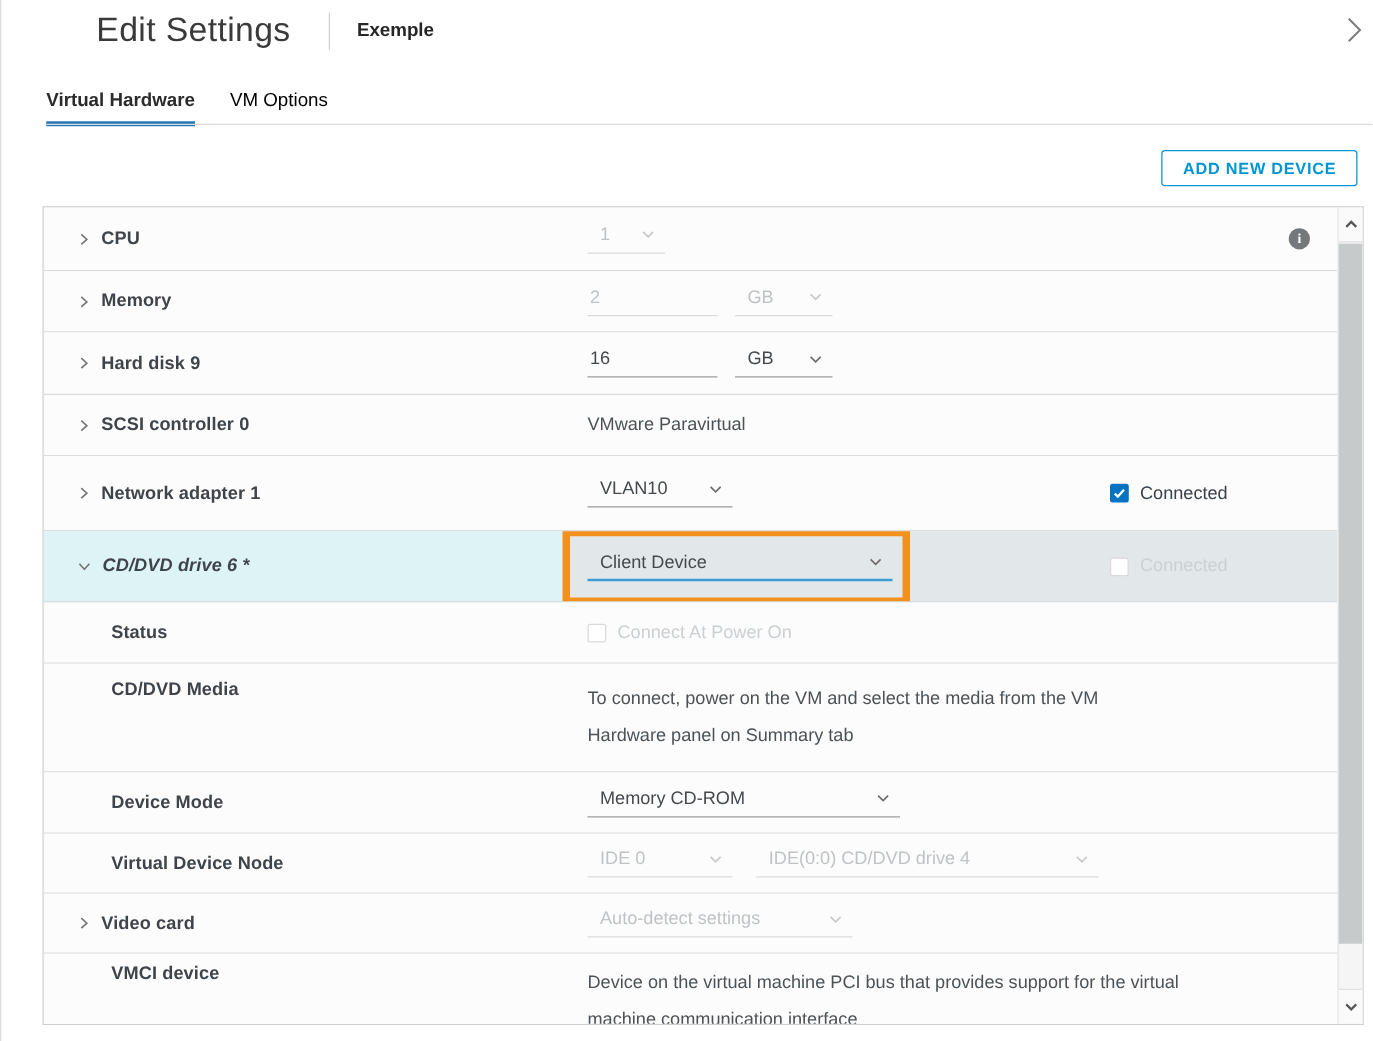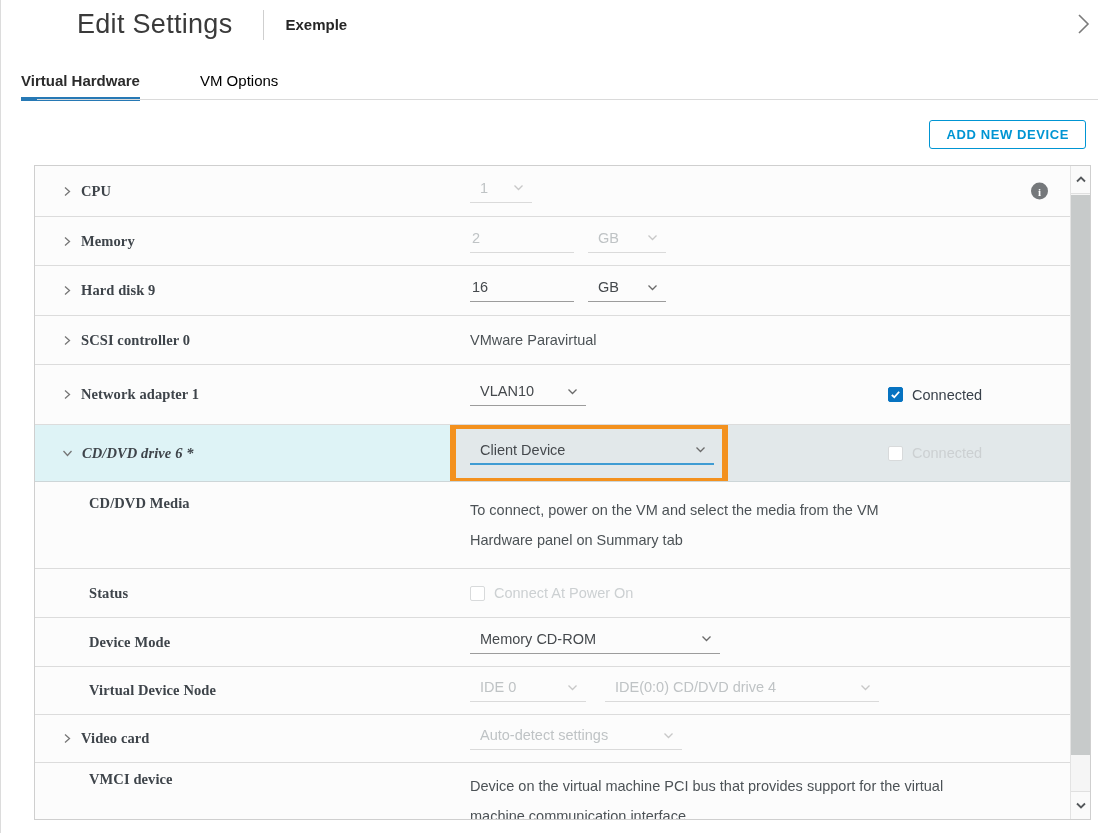--- a/index.html
+++ b/index.html
@@ -10,21 +10,21 @@
     border-left:1px solid #dcdcdc;
   }
   
   .title-row { position:absolute; left:36px; top:9px; display:flex; align-items:center; }
   .page-title { font-size:27px; font-weight:400; color:#3a3a3a; letter-spacing:.3px;margin-left:40px; }
   .title-divider { width:1px; height:30px; background:#cfcfcf; margin:0 22px 0 30px; }
   .vm-name { font-size:15px; font-weight:bold; color:#262626; }
   .panel-expand { position:absolute; right:6px; top:12px; cursor:pointer; }
 
   
-  .tabs { position:absolute; left:20px; top:72px; display:flex; gap:60px; }
+  .tabs { position:absolute; left:36px; top:72px; display:flex; gap:28px; }
   .tab { font-size:15px; padding-bottom:8px; cursor:pointer; }
   .tab.active { color:#2b2b2b; font-weight:bold; border-bottom:4px solid #2779b5; }
   .tab.inactive { color:#000000; }
   .tabs-baseline { position:absolute; left:36px; right:0; top:99px; height:1px; background:#dadada; }
 
   
   .add-device {
     position:absolute; right:12px; top:120px; height:29px;
     background:#fff; border:1.5px solid #0095d3; border-radius:3px;
     color:#0095d3; font-size:13px; font-weight:bold; letter-spacing:.6px;
@@ -33,21 +33,21 @@
 
   
   .hw-table {
     position:absolute; left:33px; top:165px; width:1057px; height:655px;
     border:1px solid #cfcfcf; background:#fff; overflow:hidden;
   }
   .rows { position:absolute; left:0; top:0; right:20px; bottom:0; overflow:hidden; }
   .row { position:relative; display:flex; align-items:center; background:#fcfcfc;
          border-bottom:1px solid #dcdcdc; overflow:hidden; }
   .row.top-align { align-items:flex-start; }
-  .lcol { flex:0 0 427px; display:flex; align-items:center; padding-left:27px;font-family:Liberation Serif, serif; }
+  .lcol { flex:0 0 427px; display:flex; align-items:center; padding-left:27px; }
   .lcol.sub { padding-left:54px; }
   .row.top-align .lcol { padding-top:13px; }
   .chev { display:flex; margin-right:9px; cursor:pointer; }
   .rlabel { font-size:14.5px; font-weight:bold; color:#3e444a; letter-spacing:.1px; white-space:nowrap; }
   .rlabel.italic { font-style:italic; }
   .vcol { flex:1; display:flex; align-items:center; position:relative; }
   .row.top-align .vcol { padding-top:13px; }
 
   .static-text { font-size:14.5px; color:#4c5256; margin-left:8px; line-height:30px; }
   .w470 { width:470px; } .w490 { width:490px; }
@@ -238,36 +238,36 @@
             </svg>
         </span>
       </div>
       <div class="ccol">
         <span class="cb disabled"></span>
         <span class="cb-label dim">Connected</span>
       </div>
       <div class="orange-box"></div>
     </div>
 
+    <div class="row" style="height:49px">
+      <div class="lcol sub">
+        <span class="rlabel">Status</span>
+      </div>
+      <div class="vcol" style="padding-left:8px">
+        <span class="cb disabled"></span>
+        <span class="cb-label dim">Connect At Power On</span>
+      </div>
+    </div>
+
     <div class="row top-align" style="height:87px">
       <div class="lcol sub">
         <span class="rlabel">CD/DVD Media</span>
       </div>
       <div class="vcol">
         <span class="static-text w470">To connect, power on the VM and select the media from the VM Hardware panel on Summary tab</span>
-      </div>
-    </div>
-
-    <div class="row" style="height:49px">
-      <div class="lcol sub">
-        <span class="rlabel">Status</span>
-      </div>
-      <div class="vcol" style="padding-left:8px">
-        <span class="cb disabled"></span>
-        <span class="cb-label dim">Connect At Power On</span>
       </div>
     </div>
 
     <div class="row" style="height:49px">
       <div class="lcol sub">
         <span class="rlabel">Device Mode</span>
       </div>
       <div class="vcol">
         <span class="dd" style="width:250px">
           <span class="t">Memory CD-ROM</span>

